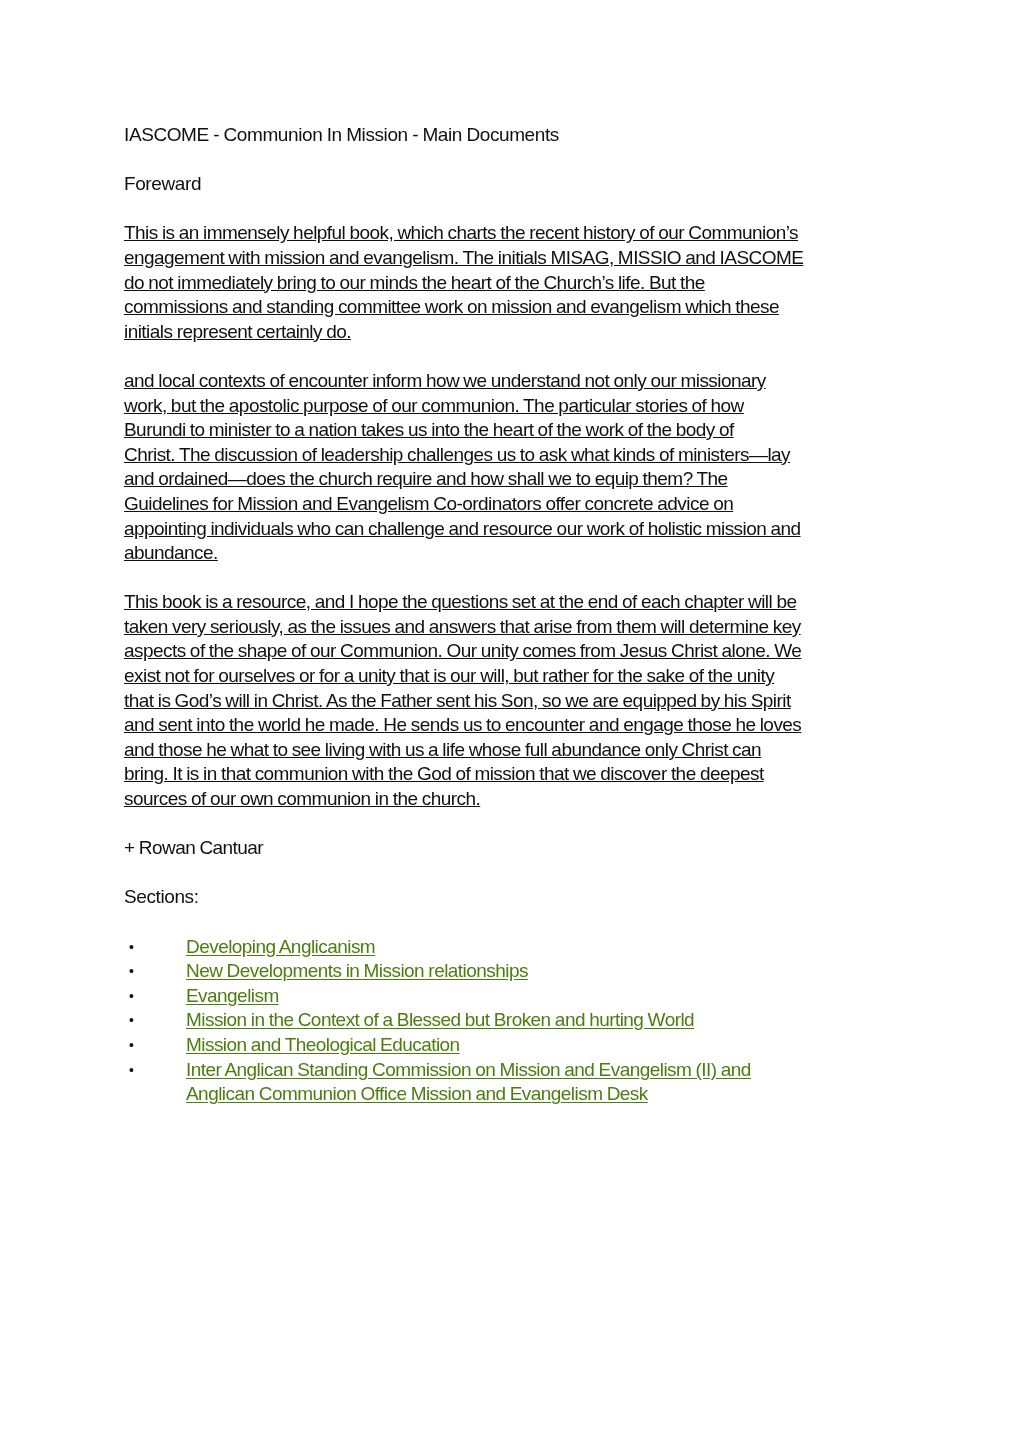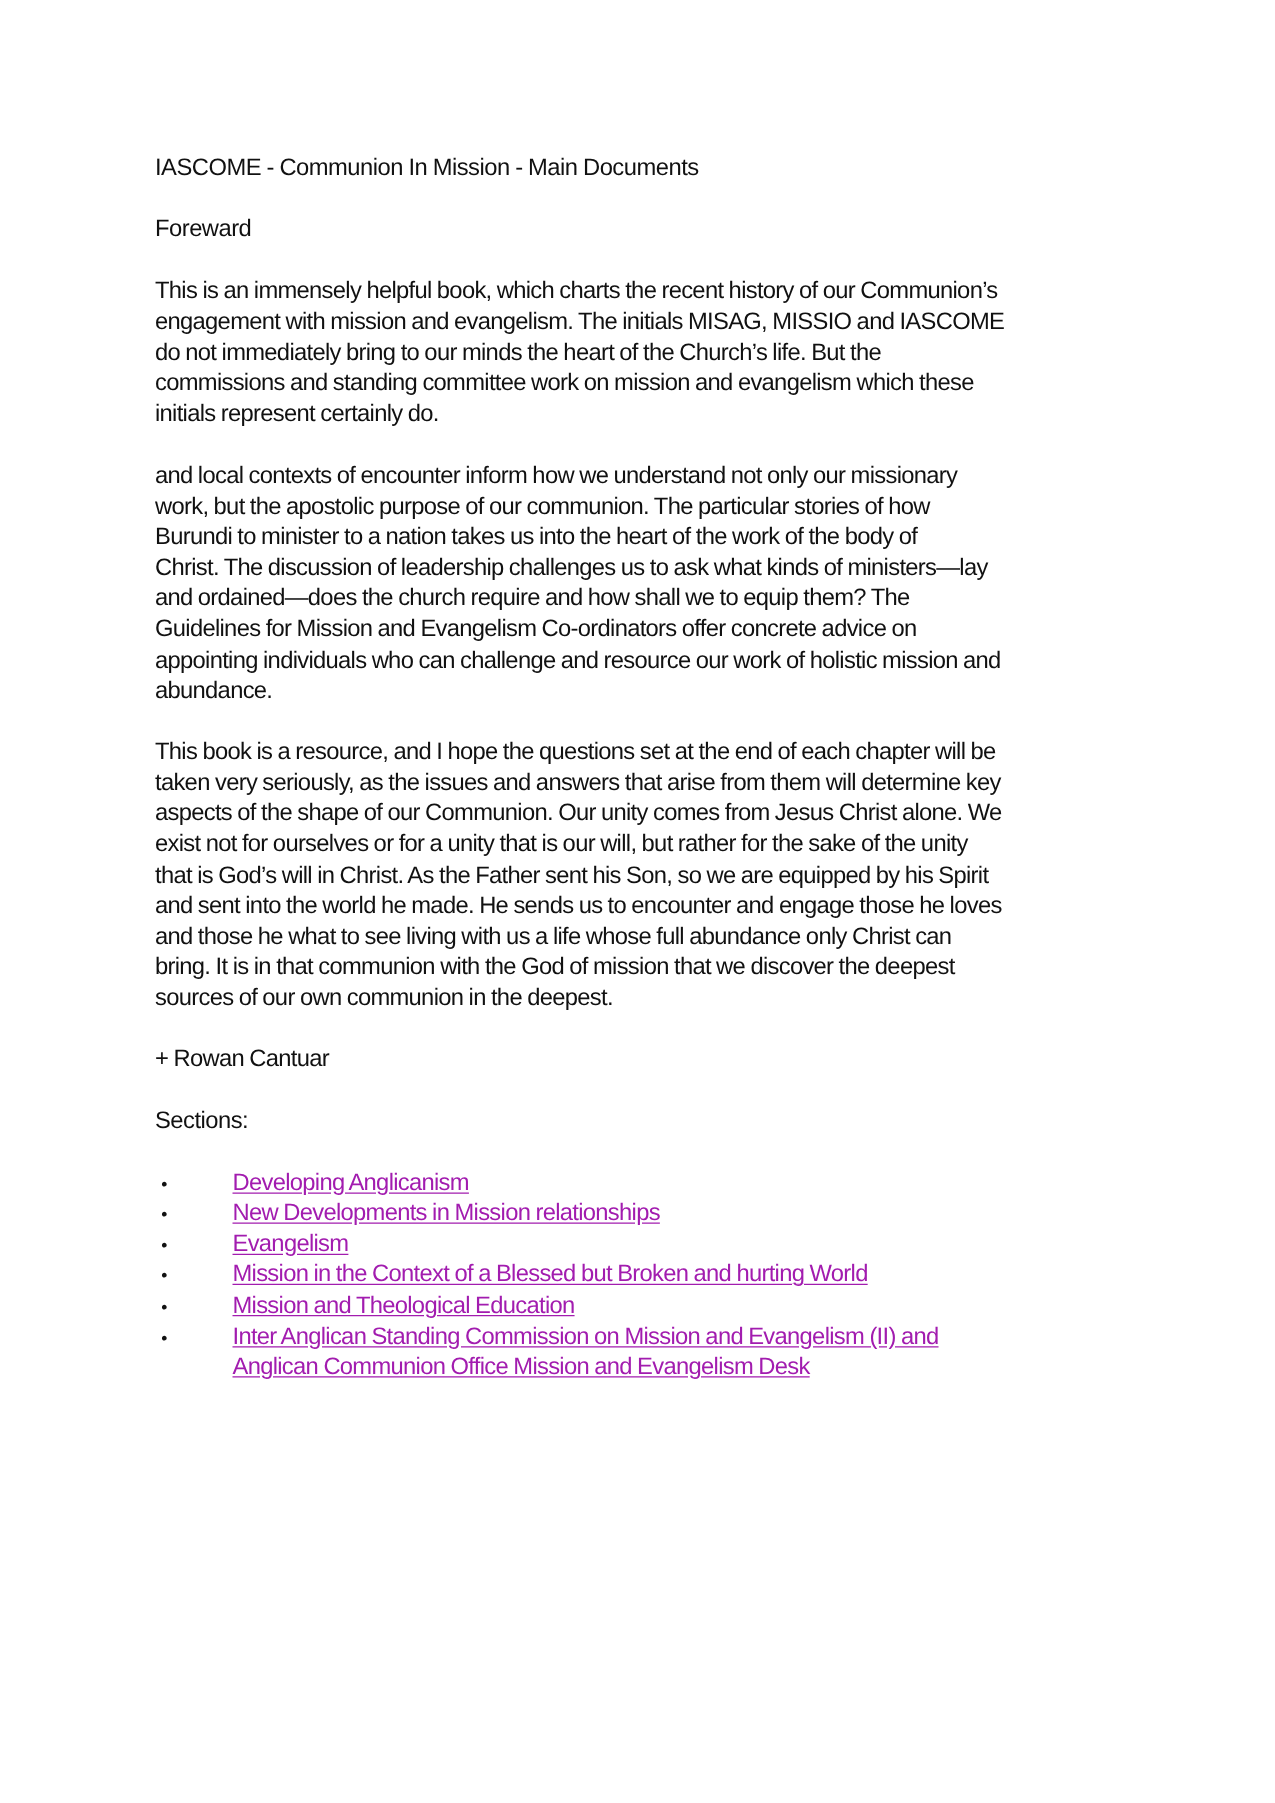--- a/index.html
+++ b/index.html
@@ -3,25 +3,25 @@
 <meta charset="utf-8">
 <style>
   html, body { margin: 0; padding: 0; background: #ffffff; }
   body { width: 1020px; height: 1442px; position: relative; overflow: hidden; }
   .page { position: absolute; left: 124px; top: 123px; width: 790px;
     font-family: "Liberation Sans", sans-serif; color: #111111; font-size: 19px; }
   .line { display: block; height: 24.6px; line-height: 24.6px; white-space: nowrap;
     letter-spacing: -0.55px; word-spacing: -0.5px; transform-origin: left center; }
   .bold { font-weight: normal; letter-spacing: -0.4px; }
   .gap { display: block; height: 24.6px; }
-  .para { display: block; }
+  .para { display: block; text-decoration: underline; }
   ul.sections { list-style: none; margin: 0; padding: 0; }
   ul.sections li { position: relative; padding-left: 62px; }
   .bullet { position: absolute; left: 5px; top: 0; line-height: 24.6px; font-size: 14px; color: #111; }
-  a.link { color: #a21caf; text-underline-offset: 2px; }
+  a.link { color: #4d7c0f; text-underline-offset: 2px; }
 </style>
 </head>
 <body>
 
 <div class="page">
   <span class="line bold">IASCOME - Communion In Mission - Main Documents</span>
   <span class="gap"></span>
   <span class="line bold">Foreward</span>
   <span class="gap"></span>
   <div id="paragraphs">
@@ -46,21 +46,21 @@
       <span class="gap"></span>
       <div class="para">
         <span class="line">This book is a resource, and I hope the questions set at the end of each chapter will be</span>
         <span class="line">taken very seriously, as the issues and answers that arise from them will determine key</span>
         <span class="line">aspects of the shape of our Communion.  Our unity comes from Jesus Christ alone.  We</span>
         <span class="line">exist not for ourselves or for a unity that is our will, but rather for the sake of the unity</span>
         <span class="line">that is God’s will in Christ.  As the Father sent his Son, so we are equipped by his Spirit</span>
         <span class="line">and sent into the world he made.  He sends us to encounter and engage those he loves</span>
         <span class="line">and those he what to see living with us a life whose full abundance only Christ can</span>
         <span class="line">bring.  It is in that communion with the God of mission that we discover the deepest</span>
-        <span class="line">sources of our own communion in the deepest.</span>
+        <span class="line">sources of our own communion in the church.</span>
       </div>
       <span class="gap"></span>
     </div>
   <span class="line">+ Rowan Cantuar</span>
   <span class="gap"></span>
   <span class="line bold">Sections:</span>
   <span class="gap"></span>
   <ul class="sections" id="sections">
       <li>
         <span class="bullet">•</span>

